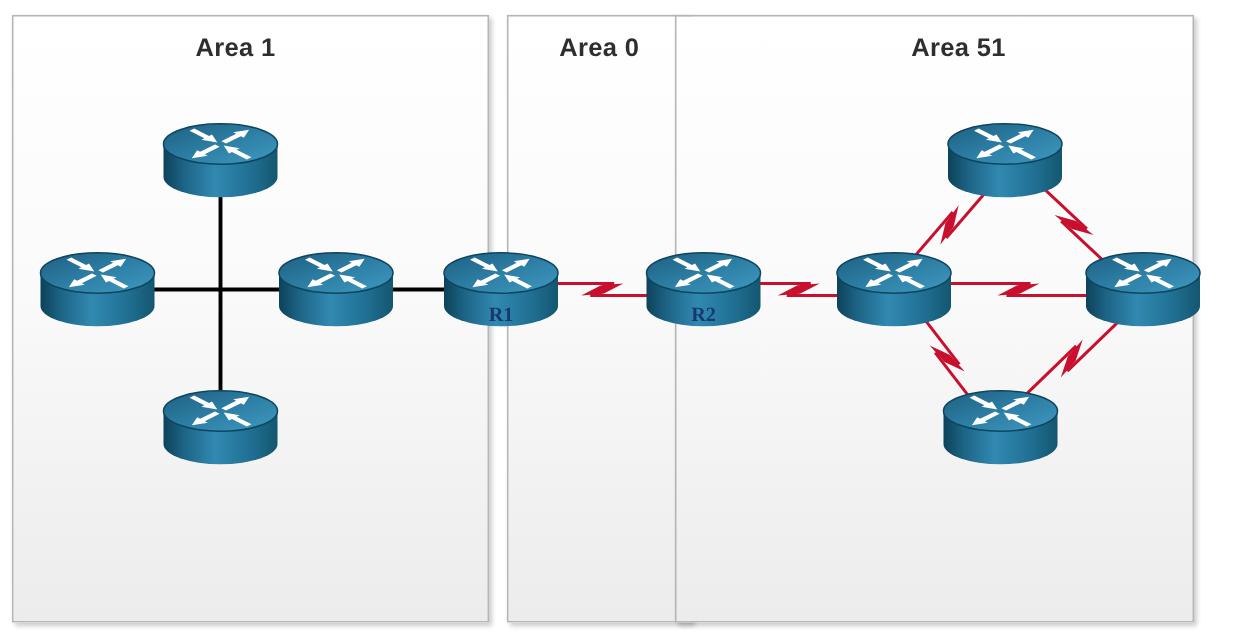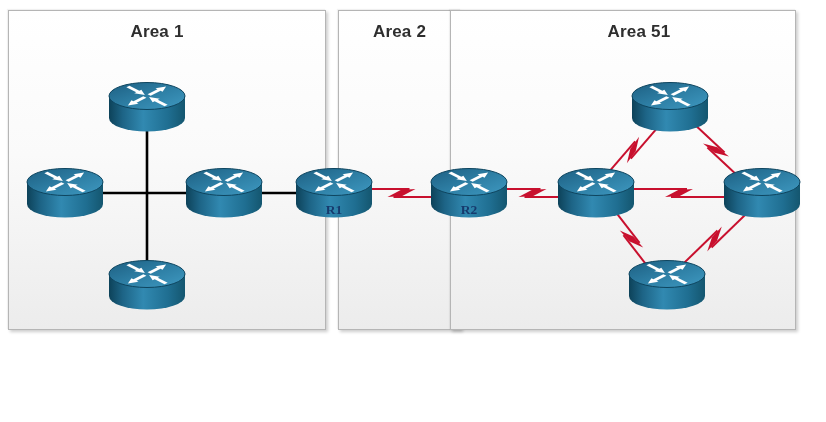--- a/index.html
+++ b/index.html
@@ -6,21 +6,21 @@
   body{
     width:826px;height:422px;
     background:#ffffff;
     position:relative;
     overflow:hidden;
     font-family:"Liberation Sans",sans-serif;
   }
   .panel{
     position:absolute;
     top:10px;
-    height:320px;
+    height:405px;
     border:1px solid #b5b5b5;
     background:linear-gradient(180deg,#ffffff 0%,#fafafa 45%,#ececec 100%);
     box-shadow:2px 2px 3px rgba(0,0,0,0.20), -1px -1px 1px rgba(0,0,0,0.05);
     box-sizing:border-box;
   }
   .panel-1{left:8px;width:318px;}
   .panel-2{left:338px;width:123px;}
   .panel-3{left:450px;width:346px;}
   .area-title{
     margin-top:11px;
@@ -44,21 +44,21 @@
     font-size:13.5px;
   }
 </style>
 </head>
 <body>
 
 <div class="panel panel-1">
   <div class="area-title">Area 1</div>
 </div>
 <div class="panel panel-2">
-  <div class="area-title">Area 2</div>
+  <div class="area-title">Area 0</div>
 </div>
 <div class="panel panel-3">
   <div class="area-title">Area 51</div>
 </div>
 
 <svg id="diagram-svg" viewBox="0 0 826 422">
   <defs>
     <linearGradient id="topGrad" x1="0" y1="0" x2="1" y2="1">
       <stop offset="0" stop-color="#1d5f82"></stop>
       <stop offset="0.55" stop-color="#2f81a7"></stop>

